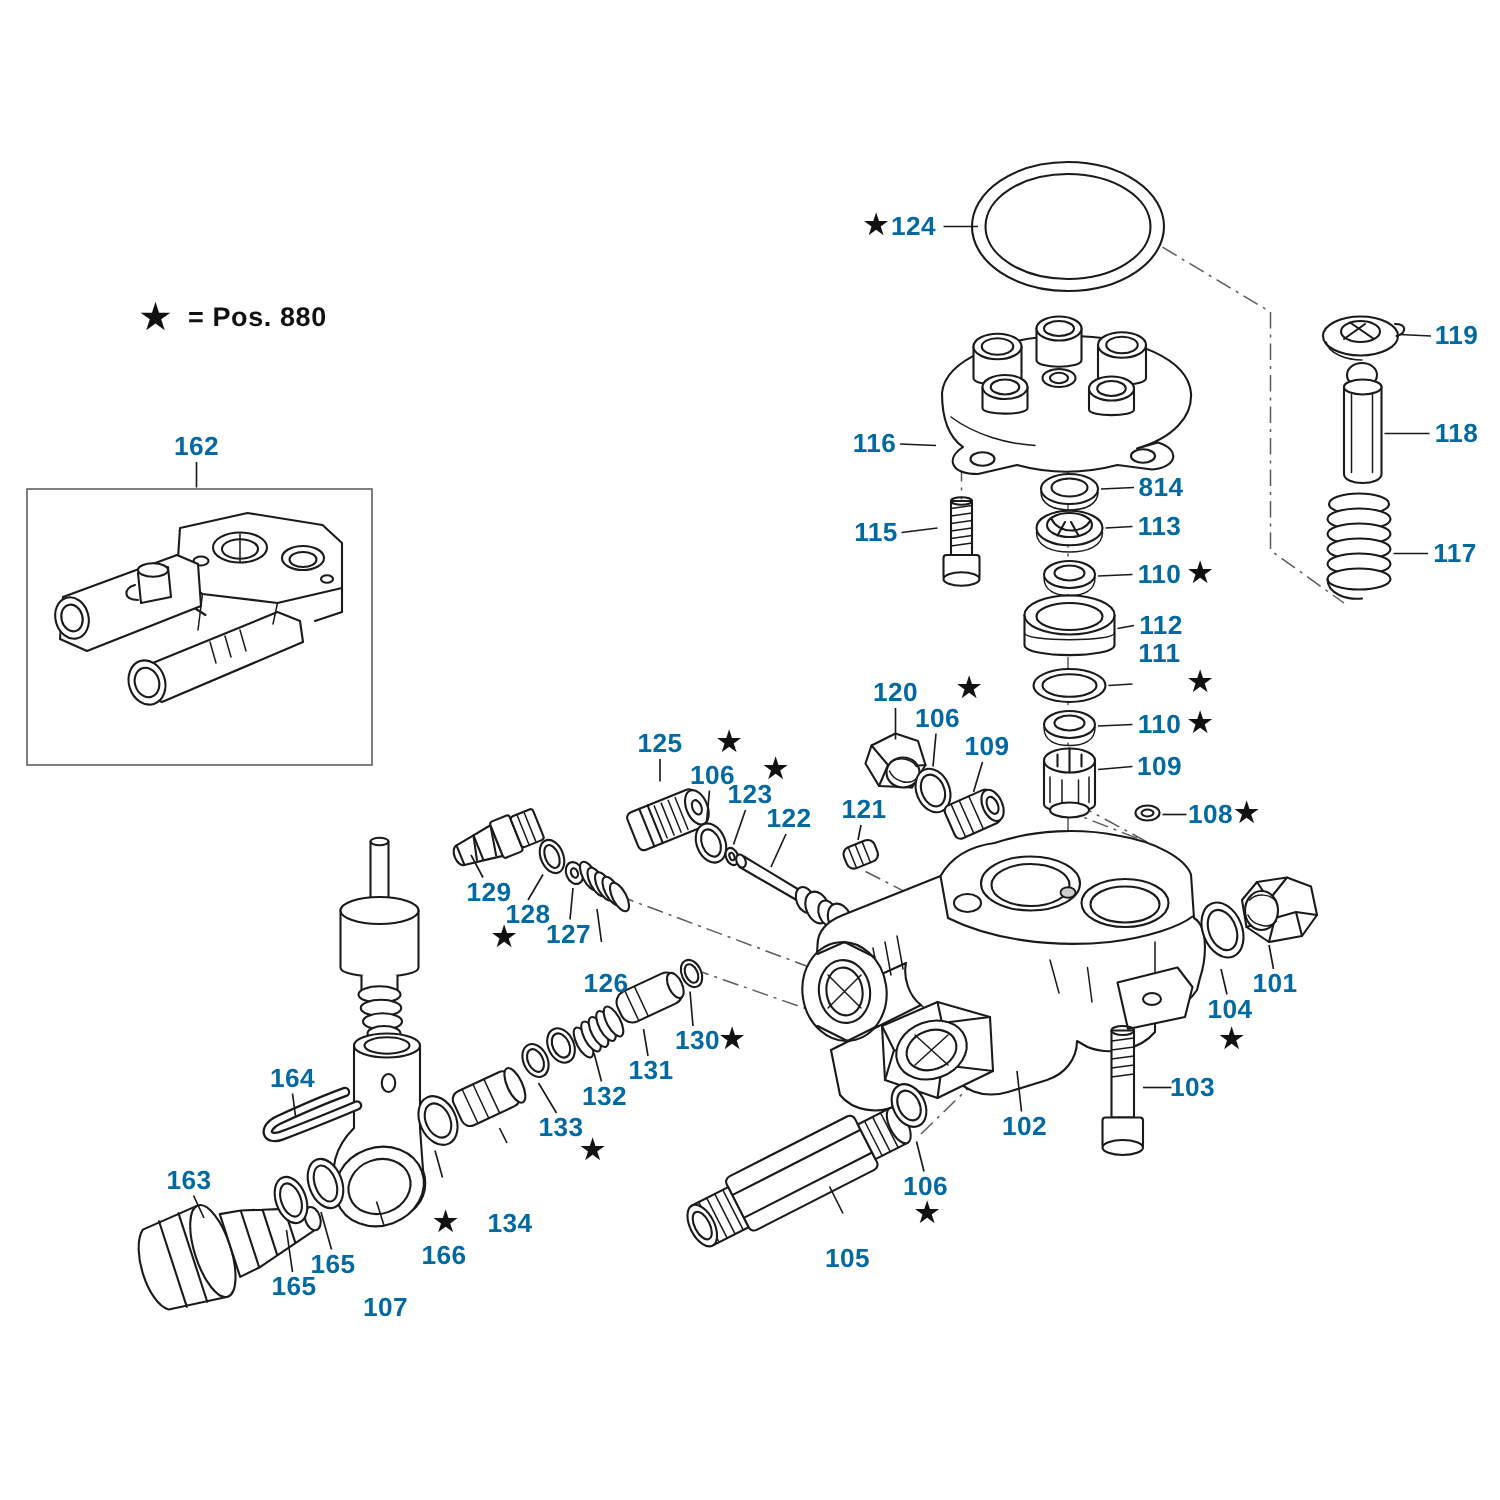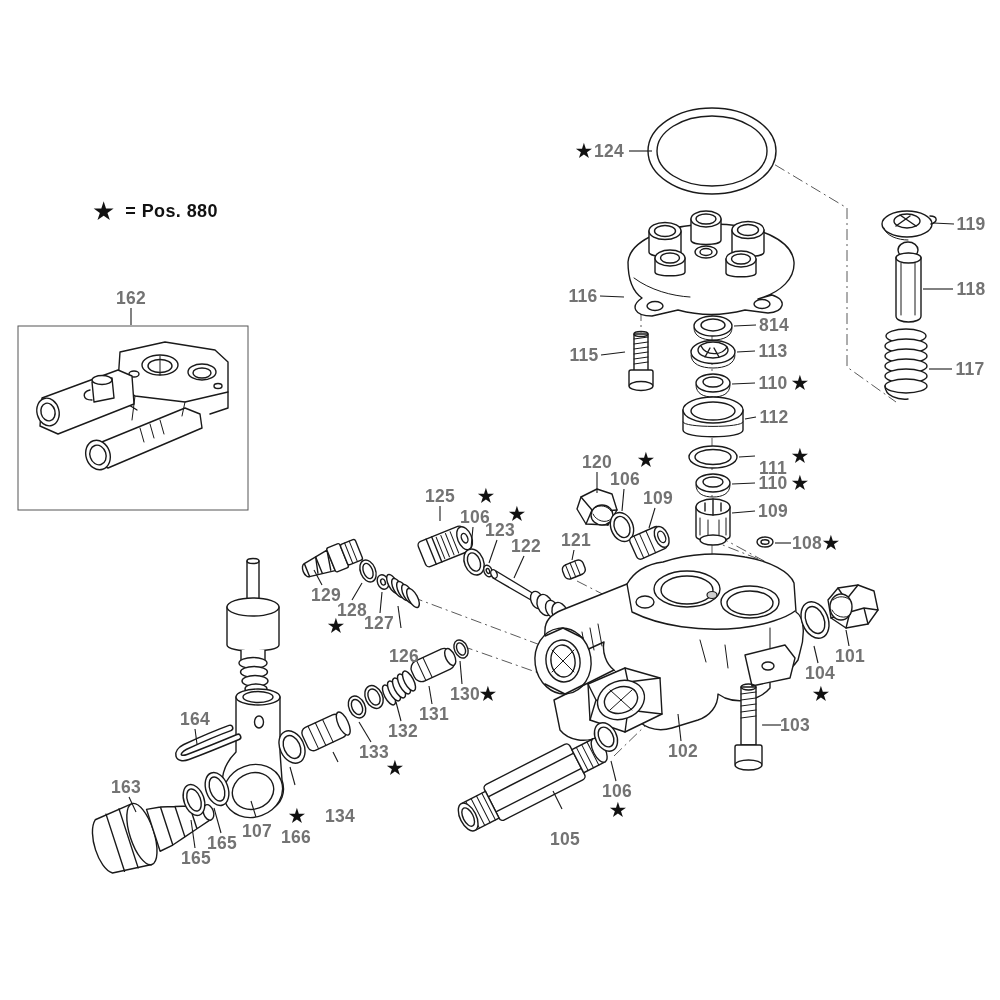--- a/index.html
+++ b/index.html
@@ -1,21 +1,21 @@
 <!DOCTYPE html>
 <html><head>
 <meta charset="utf-8">
 <style>
   html,body{margin:0;padding:0;background:#ffffff;}
   #stage{position:relative;width:1000px;height:1000px;background:#fff;overflow:hidden;
          font-family:"Liberation Sans", sans-serif;}
   #drawing{position:absolute;left:0;top:0;}
   #labels{position:absolute;left:0;top:0;width:1000px;height:1000px;pointer-events:none;}
   .part-label{position:absolute;transform:translate(-50%,-50%);font-weight:bold;
-              font-size:17.5px;color:#737373;letter-spacing:.3px;white-space:nowrap;}
+              font-size:17.5px;color:#0369a1;letter-spacing:.3px;white-space:nowrap;}
   .star{position:absolute;transform:translate(-50%,-54%);font-size:21px;color:#111;line-height:1;}
   #legend{position:absolute;display:flex;align-items:center;gap:10px;color:#111;}
   #legend .glyph{font-size:26px;line-height:1;}
   #legend .txt{font-weight:bold;font-size:18px;letter-spacing:.4px;}
   .ln{fill:none;stroke:#1a1a1a;stroke-width:1.4;stroke-linecap:round;stroke-linejoin:round;}
   .fw{fill:#ffffff;stroke:#1a1a1a;stroke-width:1.4;stroke-linejoin:round;}
   .fd{fill:#cfcfcf;stroke:#1a1a1a;stroke-width:1.2;}
   .thin{stroke-width:1;}
   .leader{stroke:#1a1a1a;stroke-width:1.1;}
   .dashdot{fill:none;stroke:#5a5a5a;stroke-width:1;stroke-dasharray:11 4 2 4;}
@@ -449,21 +449,21 @@
 <div class="part-label" style="left: 609px; top: 151px;">124</div>
       <div class="part-label" style="left: 583px; top: 296px;">116</div>
       <div class="part-label" style="left: 584px; top: 355px;">115</div>
       <div class="part-label" style="left: 971px; top: 224px;">119</div>
       <div class="part-label" style="left: 971px; top: 289px;">118</div>
       <div class="part-label" style="left: 970px; top: 369px;">117</div>
       <div class="part-label" style="left: 774px; top: 325px;">814</div>
       <div class="part-label" style="left: 773px; top: 351px;">113</div>
       <div class="part-label" style="left: 773px; top: 383px;">110</div>
       <div class="part-label" style="left: 774px; top: 417px;">112</div>
-      <div class="part-label" style="left: 773px; top: 468px;">111</div>
+      <div class="part-label" style="left: 773px; top: 436px;">111</div>
       <div class="part-label" style="left: 773px; top: 483px;">110</div>
       <div class="part-label" style="left: 773px; top: 511px;">109</div>
       <div class="part-label" style="left: 807px; top: 543px;">108</div>
       <div class="part-label" style="left: 597px; top: 462px;">120</div>
       <div class="part-label" style="left: 625px; top: 479px;">106</div>
       <div class="part-label" style="left: 658px; top: 498px;">109</div>
       <div class="part-label" style="left: 440px; top: 496px;">125</div>
       <div class="part-label" style="left: 475px; top: 517px;">106</div>
       <div class="part-label" style="left: 500px; top: 530px;">123</div>
       <div class="part-label" style="left: 526px; top: 546px;">122</div>
@@ -474,21 +474,21 @@
       <div class="part-label" style="left: 404px; top: 638px; margin-top: 18px;">126</div>
       <div class="part-label" style="left: 465px; top: 694px;">130</div>
       <div class="part-label" style="left: 434px; top: 714px;">131</div>
       <div class="part-label" style="left: 403px; top: 731px;">132</div>
       <div class="part-label" style="left: 374px; top: 752px;">133</div>
       <div class="part-label" style="left: 340px; top: 816px; text-align: center;">134</div>
       <div class="part-label" style="left: 195px; top: 719px;">164</div>
       <div class="part-label" style="left: 126px; top: 787px;">163</div>
       <div class="part-label" style="left: 222px; top: 843px;">165</div>
       <div class="part-label" style="left: 196px; top: 858px;">165</div>
-      <div class="part-label" style="left: 257px; top: 831px;">107</div>
+      <div class="part-label" style="left: 257px; top: 872px;">107</div>
       <div class="part-label" style="left: 296px; top: 795px; margin-top: 42px;">166</div>
       <div class="part-label" style="left: 565px; top: 839px; text-align: center;">105</div>
       <div class="part-label" style="left: 617px; top: 791px;">106</div>
       <div class="part-label" style="left: 683px; top: 751px;">102</div>
       <div class="part-label" style="left: 795px; top: 725px;">103</div>
       <div class="part-label" style="left: 850px; top: 656px;">101</div>
       <div class="part-label" style="left: 820px; top: 673px;">104</div>
       <div class="part-label" style="left: 131px; top: 298px;">162</div>
       <div class="star" style="left: 584px; top: 151px;">★</div>
       <div class="star" style="left: 800px; top: 383px;">★</div>

